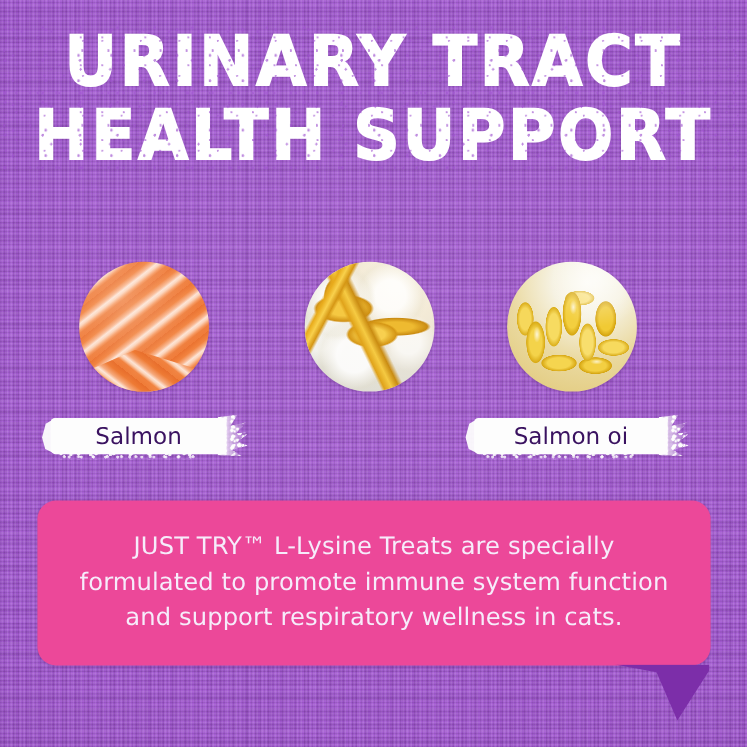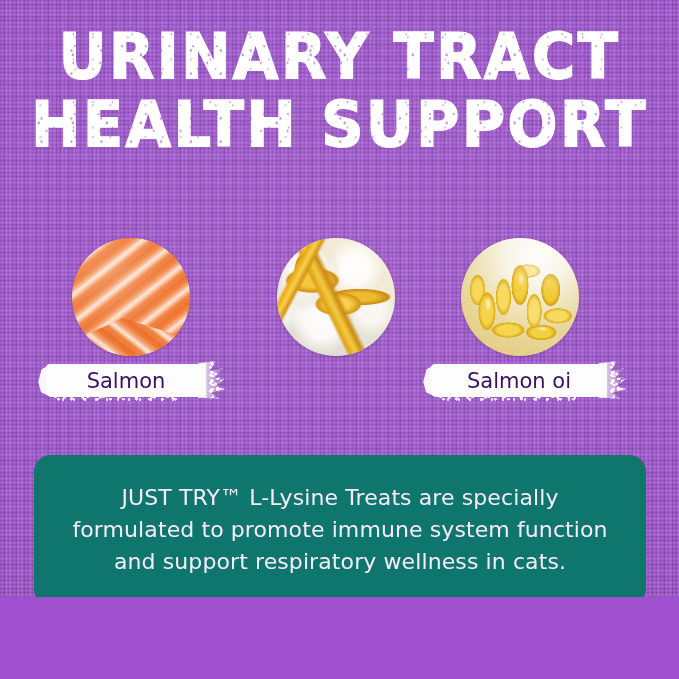--- a/index.html
+++ b/index.html
@@ -14,21 +14,21 @@
     font-family: "Liberation Sans", sans-serif;
     background: #9f51cf;
     position: relative;
   }
 
   
   #canvas {
     position: absolute;
     inset: 0;
     width: 679px;
-    height: 597px;
+    height: 679px;
     background-color: #a055d0;
     overflow: hidden;
   }
   #canvas::before {
     content: "";
     position: absolute;
     inset: -10px;
     background-image:
       repeating-linear-gradient(90deg,
         rgba(255,255,255,0.085) 0px, rgba(255,255,255,0.085) 1px,
@@ -214,21 +214,21 @@
     background:
       radial-gradient(ellipse 4% 9% at 23% 56%, rgba(255,255,255,0.8), transparent 70%),
       radial-gradient(ellipse 4% 8% at 51% 35%, rgba(255,255,255,0.75), transparent 70%),
       radial-gradient(ellipse 7% 3% at 69% 77%, rgba(255,255,255,0.7), transparent 70%),
       radial-gradient(circle at 70% 12%, rgba(255,255,255,0.55), transparent 34%);
   }
 
   
   .label-wrap {
     position: relative;
-    margin-top: 8px;
+    margin-top: 24px;
     height: 40px;
   }
   .banner {
     position: absolute;
     top: 0;
     height: 33px;
     background: #fdfdfd;
     border-radius: 4px 2px 3px 5px;
     display: flex;
     align-items: center;
@@ -298,21 +298,21 @@
     position: absolute;
     left: 34px;
     top: 455px;
     width: 612px;
     z-index: 6;
   }
   .bubble {
     position: relative;
     width: 612px;
     height: 150px;
-    background: #0f766e;
+    background: #ec4899;
     border-radius: 17px;
     display: flex;
     align-items: center;
     justify-content: center;
     box-shadow: 0 1px 2px rgba(60,15,95,0.18);
   }
   .bubble::after {
     
     content: "";
     position: absolute;

